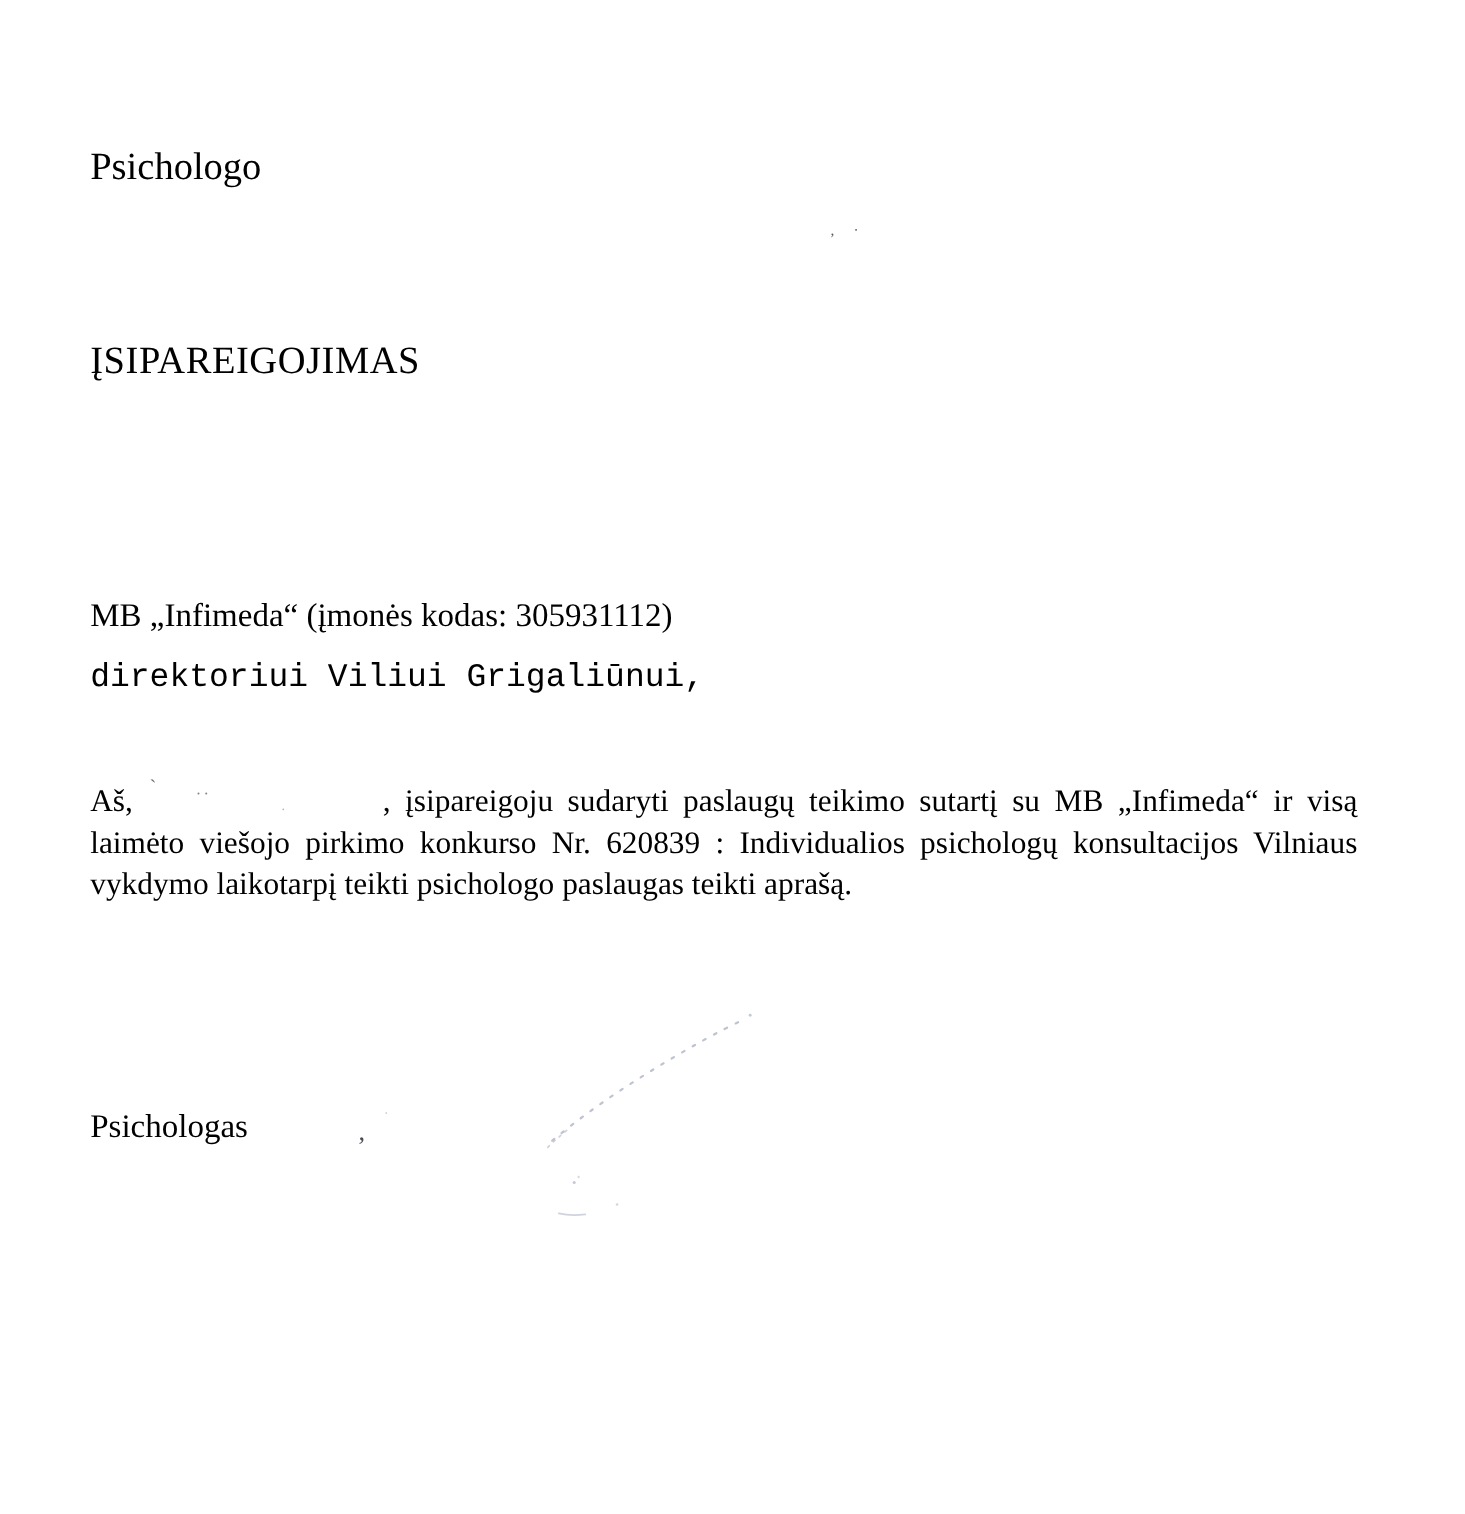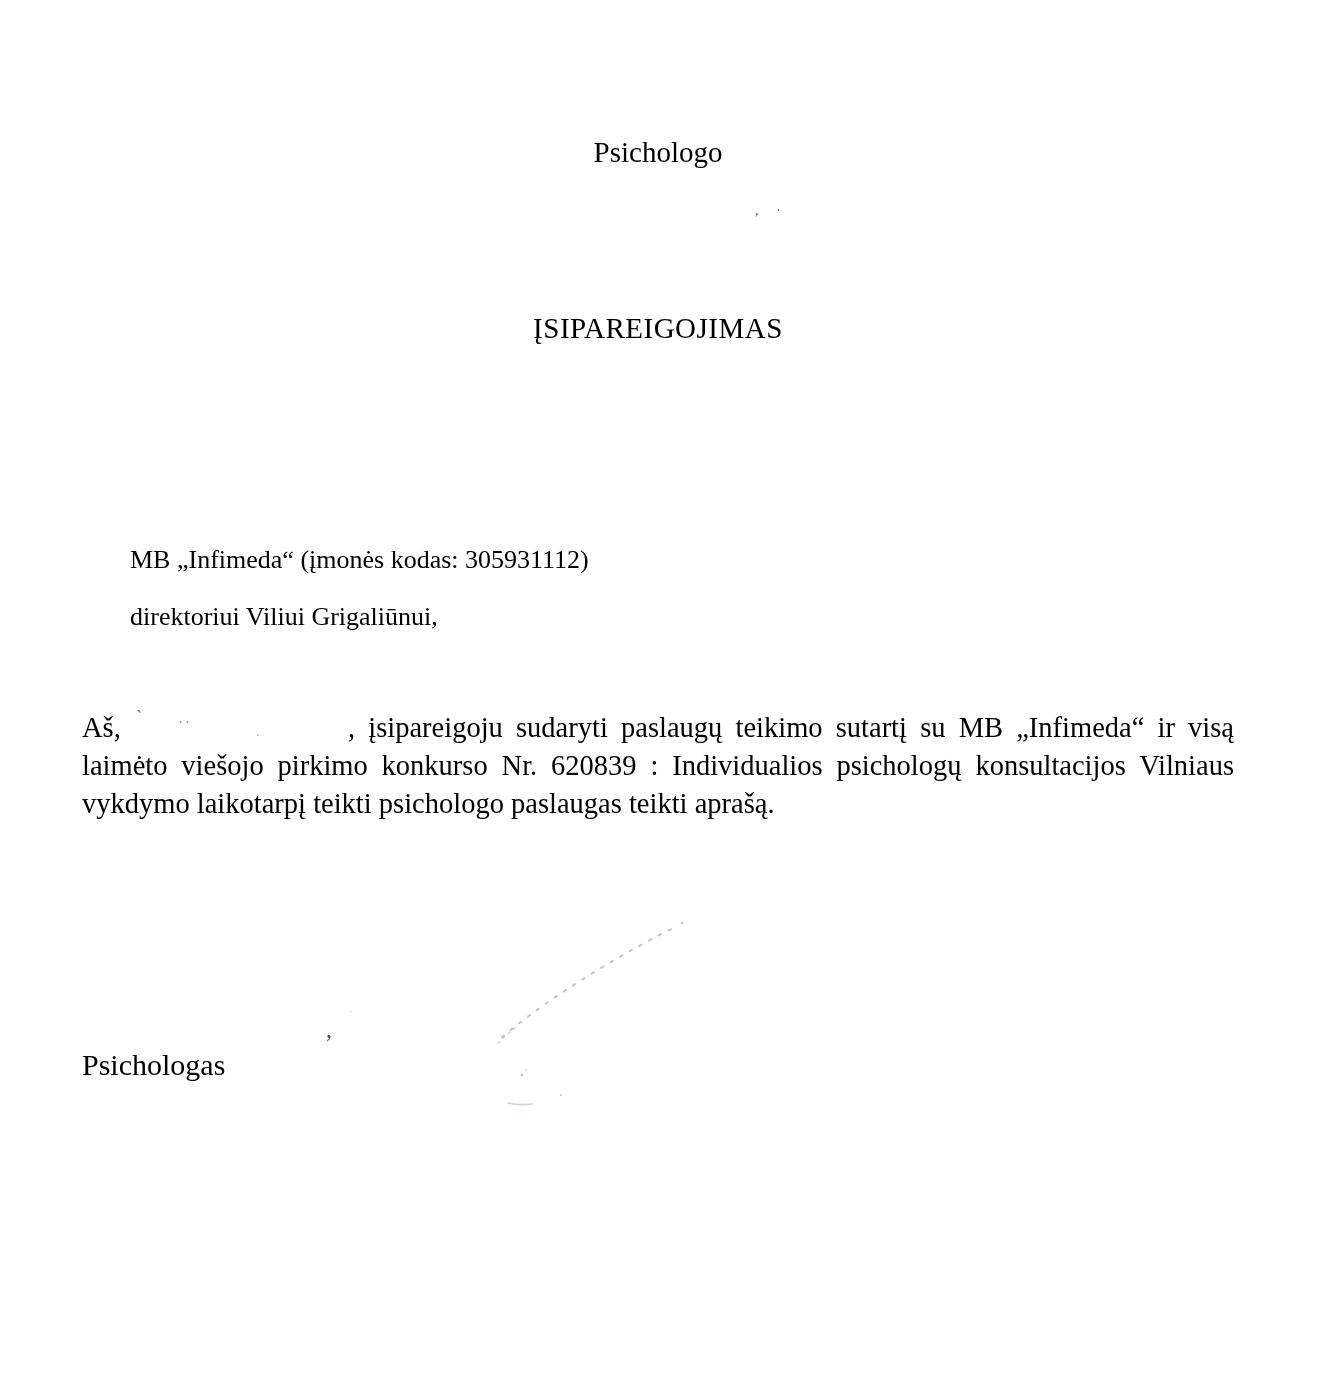--- a/index.html
+++ b/index.html
@@ -15,46 +15,45 @@
     font-family: "Liberation Serif", serif;
     color: #000000;
     overflow: hidden;
   }
   .content {
     position: absolute;
     left: 82px;
     width: 1152px;
   }
   .centered {
-    text-align: center;
-    font-size: 29px;
+    text-align: left;
+    font-size: 35px;
     line-height: 34px;
     white-space: nowrap;
   }
   .abs { position: absolute; }
 
   .doc-type      { top: 135px; }
   .faint-top     {
     top: 203px; left: 755px;
     font-size: 14px;
     color: #5a5a66;
     letter-spacing: 7px;
   }
   .doc-title     { top: 311px; letter-spacing: 0.5px; }
   .doc-date      { top: 369px; }
   .doc-city      { top: 428px; }
 
   .recipient-line {
-    font-size: 26px;
+    font-size: 30px;
     line-height: 34px;
     white-space: nowrap;
-    margin-left: 48px;
   }
   .recipient-1 { top: 543px; }
-  .recipient-2 { top: 600px; }
+  .recipient-2 { top: 600px; font-family: Liberation Mono, monospace; }
 
   .body-par { top: 709px; }
   .body-line {
     font-size: 28.5px;
     line-height: 38px;
     text-align: justify;
   }
   .justify-last { text-align-last: justify; }
   .body-line-last { text-align: left; text-align-last: left; }
 
@@ -72,21 +71,20 @@
     line-height: 1;
   }
   .gap-mark-1 { left: 2px;  top: -2px; }
   .gap-mark-2 { left: 44px; top: 6px; font-size: 15px; color: #8a8a94; letter-spacing: 2px; }
   .gap-mark-3 { left: 122px; top: 16px; font-size: 13px; color: #b2b2ba; }
 
   .signature-label {
     top: 1008px;
     font-size: 30px;
     line-height: 34px;
-    margin-top: 40px;
   }
   .sig-comma {
     top: 1016px; left: 326px;
     font-size: 24px;
     color: #4a4a55;
   }
   .sig-speck {
     top: 1008px; left: 349px;
     font-size: 12px;
     color: #b7b7bf;

